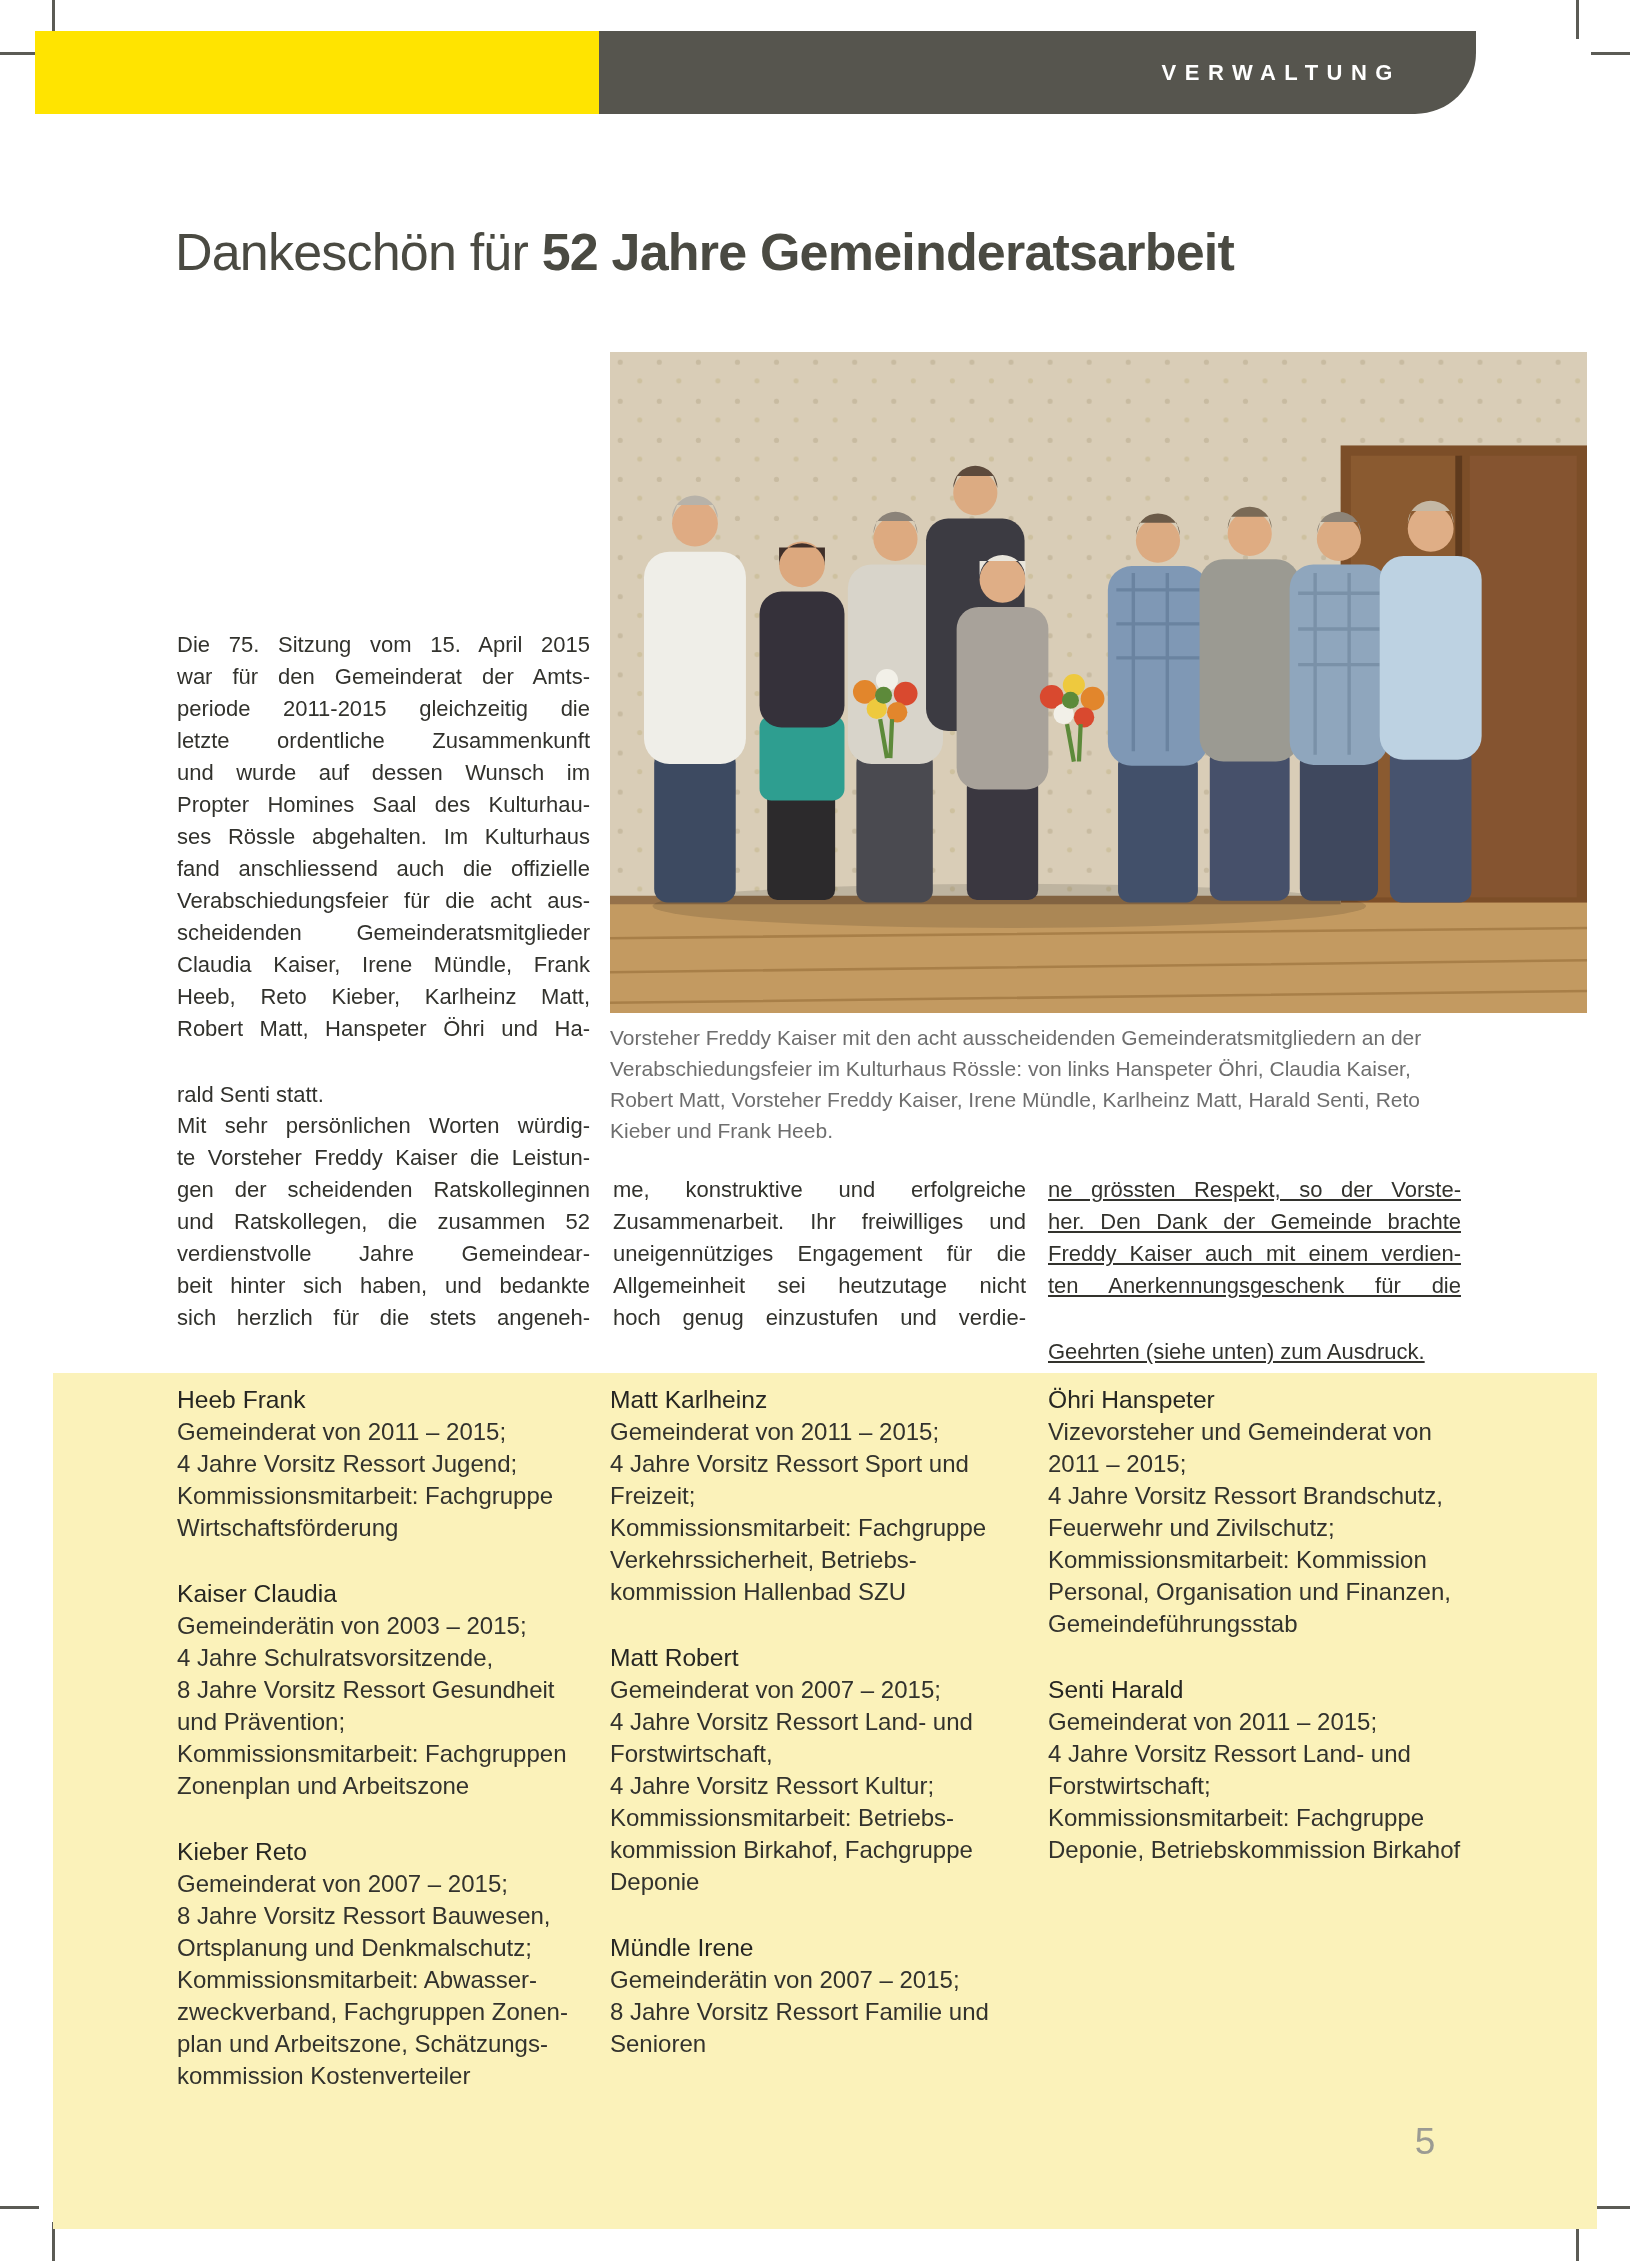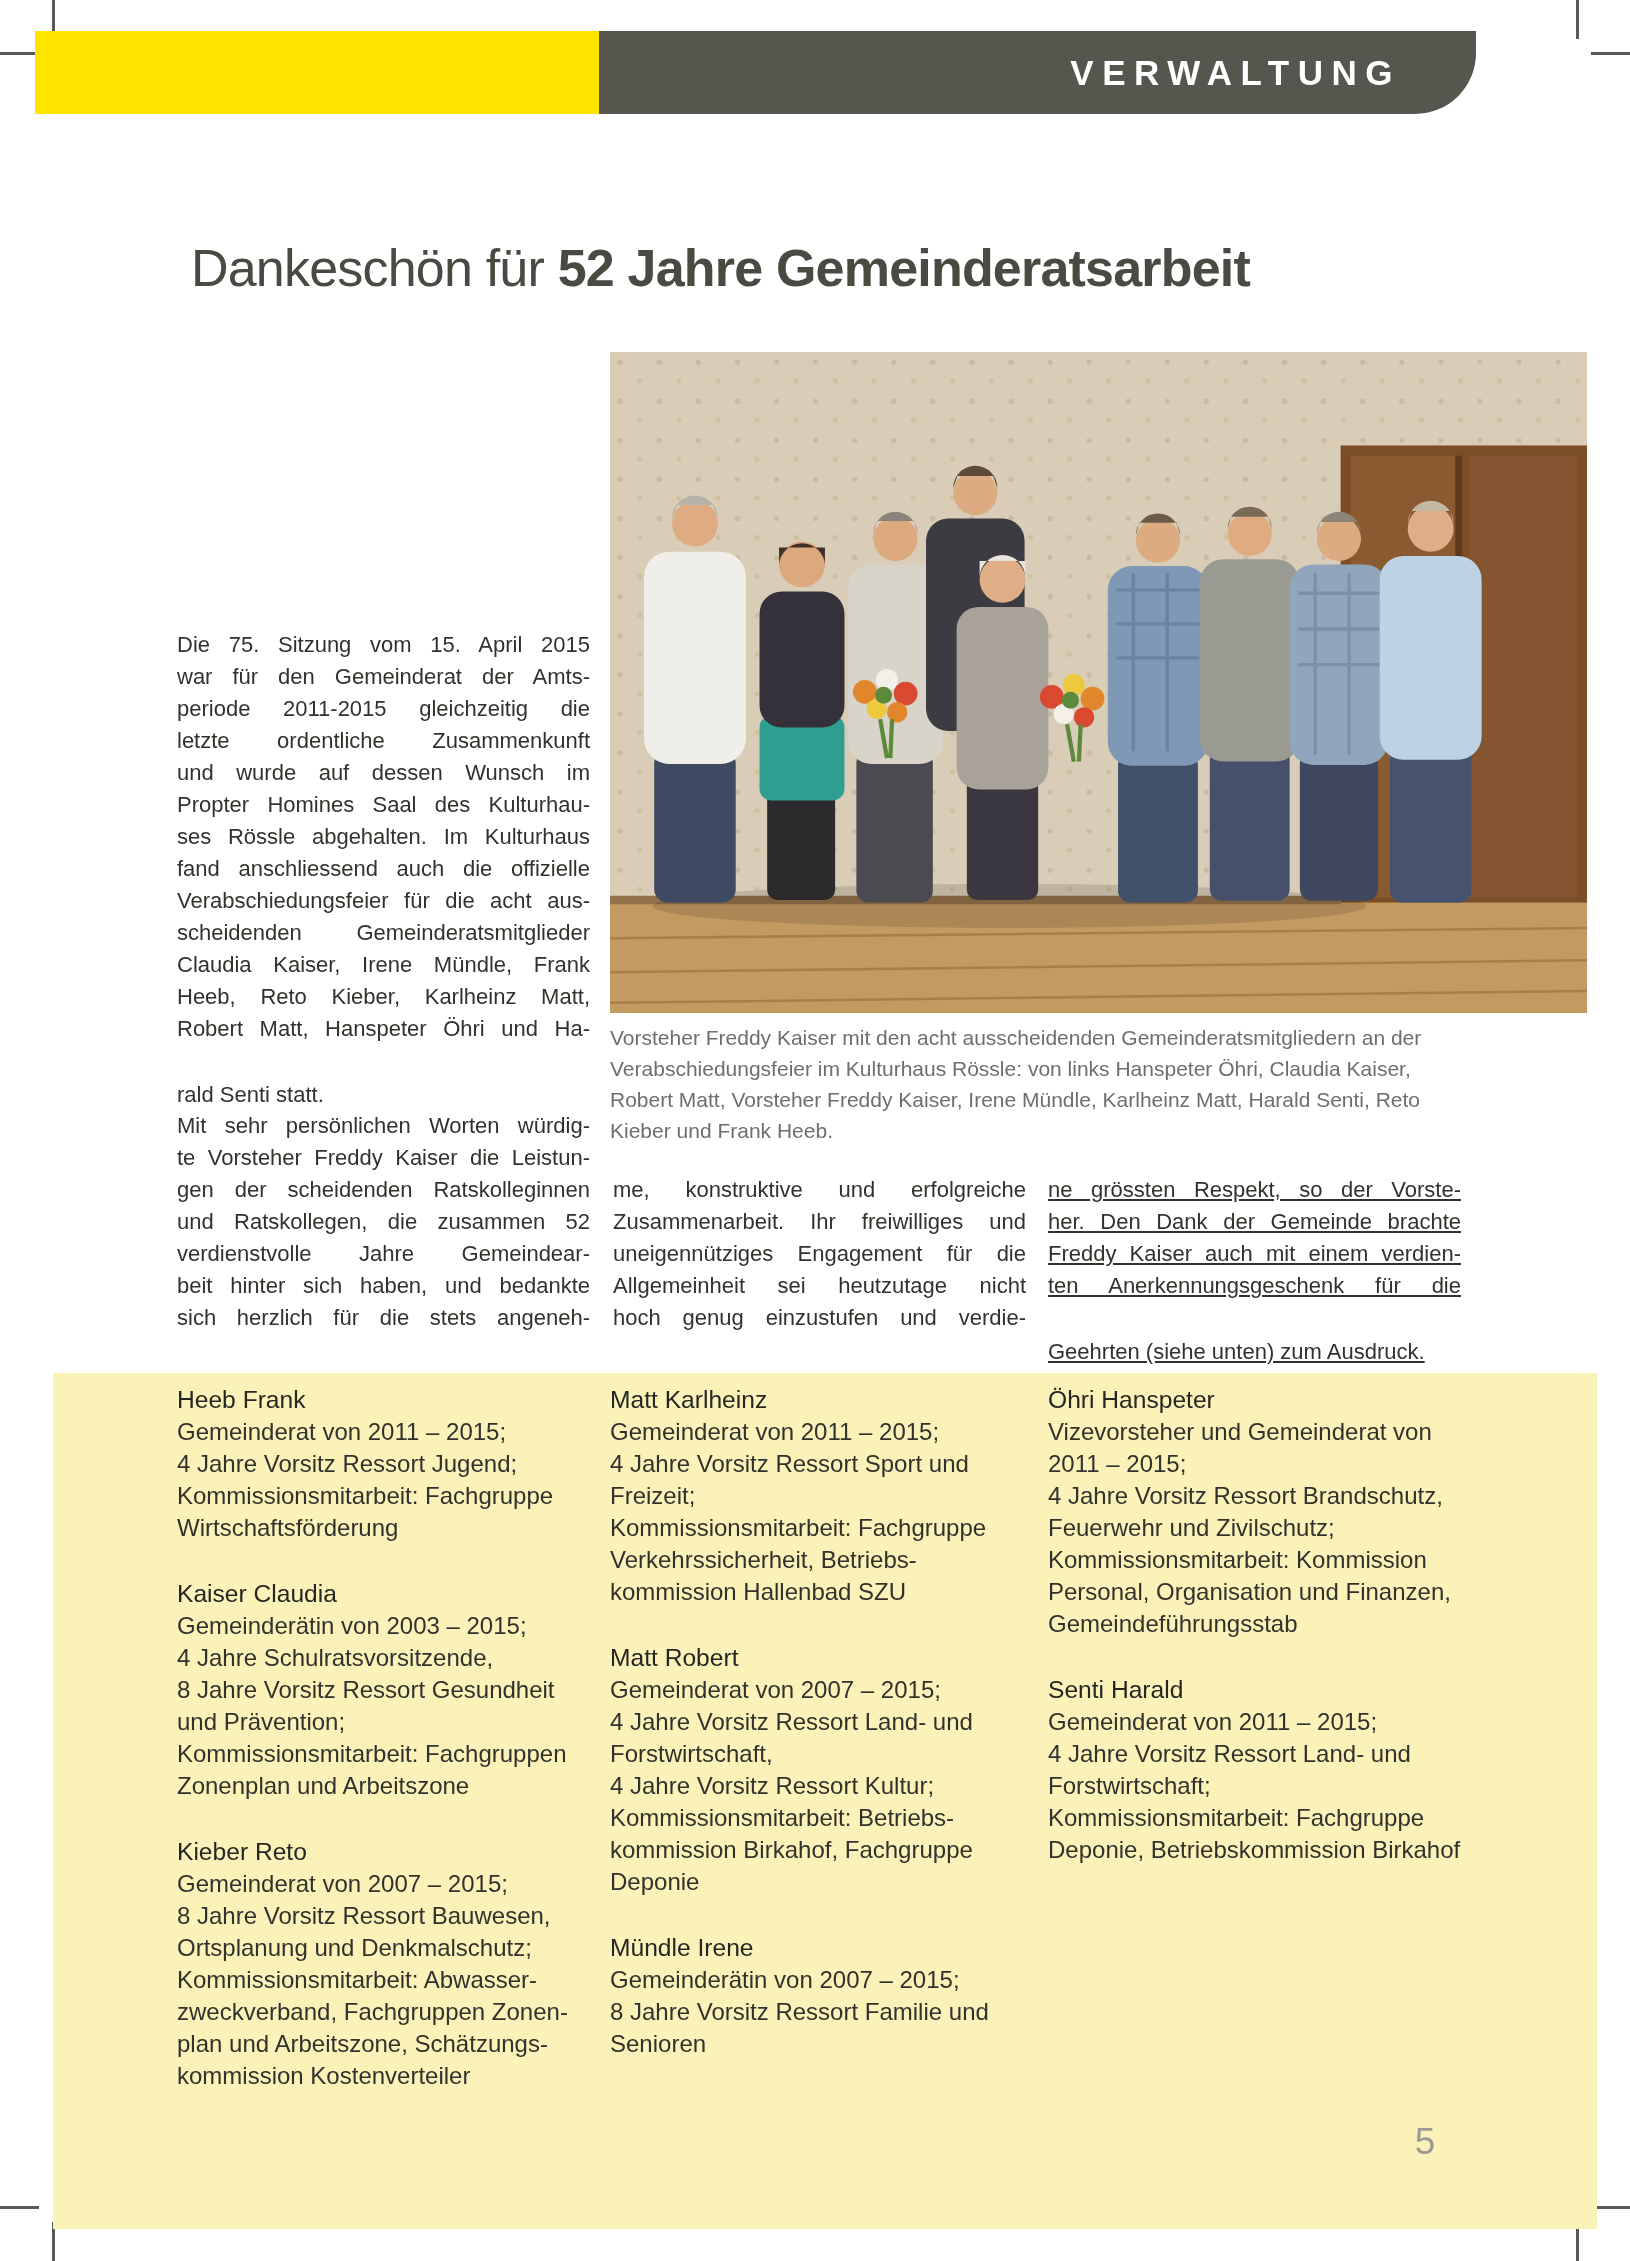--- a/index.html
+++ b/index.html
@@ -10,21 +10,21 @@
   
   .crop{position:absolute;background:#5b5b55;}
   
   .band-yellow{position:absolute;left:35px;top:31px;width:564px;height:83px;background:#ffe400;}
   .band-gray{
     position:absolute;left:599px;top:31px;width:877px;height:83px;background:#56554e;
     border-radius:0 0 61px 0;display:flex;align-items:center;justify-content:flex-end;
     padding-right:75px;box-sizing:border-box;
   }
   .band-gray .section-label{
-    color:#ffffff;font-size:35px;font-weight:600;letter-spacing:8.5px;white-space:nowrap;
+    color:#ffffff;font-size:22px;font-weight:600;letter-spacing:8.5px;white-space:nowrap;
   }
   
   .title{
     position:absolute;left:175px;top:222px;width:1359px;
     font-size:52px;color:#4a4a42;letter-spacing:-0.8px;white-space:nowrap;
   }
   .title .t-bold{font-weight:bold;}
   
   .intro{
     position:absolute;left:177px;top:343px;width:425px;
@@ -74,21 +74,21 @@
   <div class="crop" style="left:0;top:2206px;width:39px;height:2.5px;"></div>
   <div class="crop" style="left:52px;top:2222px;width:2.5px;height:39px;"></div>
   <div class="crop" style="left:1591px;top:2206px;width:39px;height:2.5px;"></div>
   <div class="crop" style="left:1576px;top:2222px;width:2.5px;height:39px;"></div>
 
   <div class="band-yellow"></div>
   <div class="band-gray">
     <span class="section-label">VERWALTUNG</span>
   </div>
 
-  <h1 class="title" style="margin:16px;font-weight:normal;" entity=""><span>Dankeschön für </span><span class="t-bold">52 Jahre Gemeinderatsarbeit</span></h1>
+  <h1 class="title" style="margin:0;font-weight:normal;" entity=""><span>Dankeschön für </span><span class="t-bold">52 Jahre Gemeinderatsarbeit</span></h1>
 
 
   <div class="body-block blk-p1">
     <div class="jtext">Die 75. Sitzung vom 15. April 2015
 war für den Gemeinderat der Amts-
 periode 2011-2015 gleichzeitig die
 letzte ordentliche Zusammenkunft
 und wurde auf dessen Wunsch im
 Propter Homines Saal des Kulturhau-
 ses Rössle abgehalten. Im Kulturhaus

